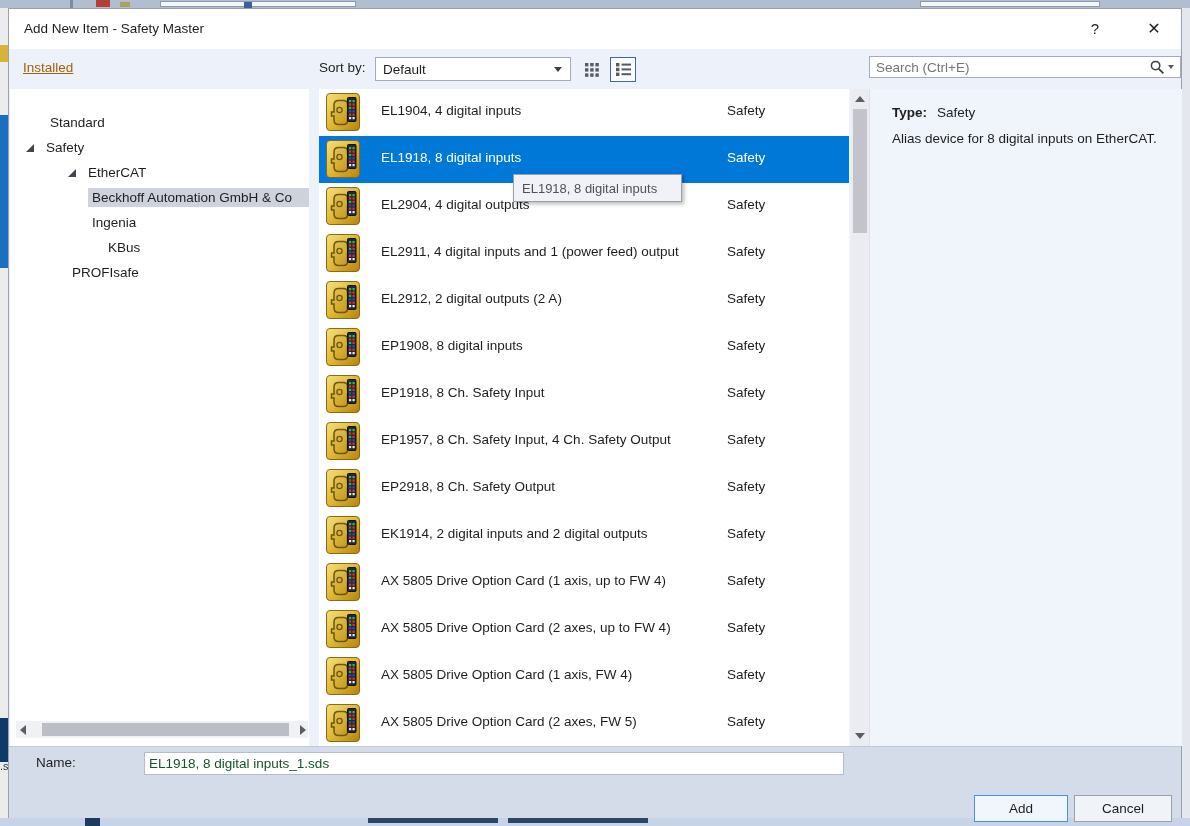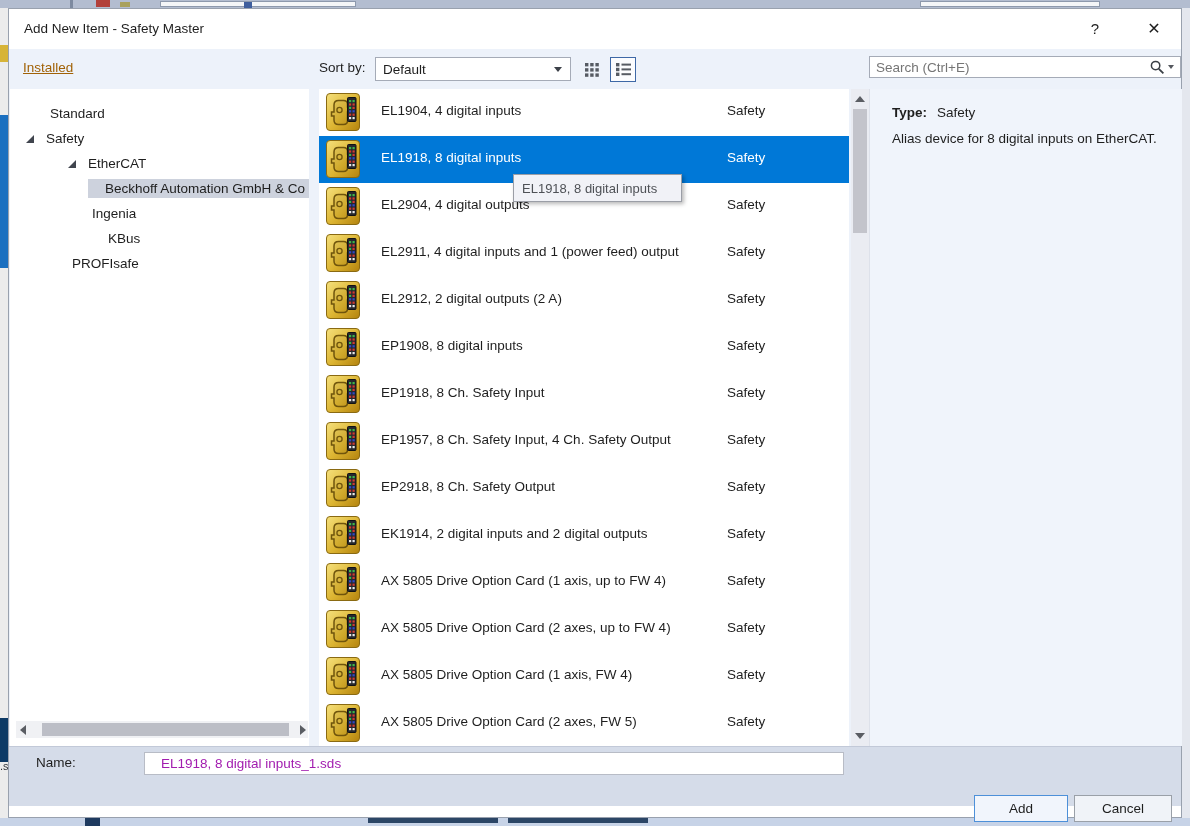--- a/index.html
+++ b/index.html
@@ -58,21 +58,21 @@
     border:none; outline:none; flex:1; padding:0 6px; font:inherit; color:#6a6d73;
     background:transparent; height:100%;
   }
   .search-icons { display:flex; align-items:center; gap:3px; padding-right:6px; }
   .search-dd-caret { width:0; height:0; border-left:3.5px solid transparent; border-right:3.5px solid transparent; border-top:4px solid #55585e; }
 
   .content { position:absolute; left:0; top:80px; width:100%; height:657px; background:#edf2fa; }
 
   
   .tree-panel { position:absolute; left:1px; top:0; width:299px; height:657px; background:#fff; overflow:hidden; }
-  .tree-inner { padding-top:12px;text-align:right; }
+  .tree-inner { padding-top:21px; }
   .tree-row { height:25px; display:flex; align-items:center; white-space:nowrap; }
   .expander { display:inline-block; width:0; height:0; border-bottom:8px solid #40454e; border-left:8px solid transparent; margin-right:8px; }
   .tree-label { padding:2px 4px; }
   .tree-label.sel { background:#cdd2dd; flex:1; overflow:hidden; }
   .tree-hscroll { position:absolute; left:6px; top:632px; width:292px; height:17px; background:#f0f1f4; }
   .tree-hscroll .thumb { position:absolute; left:26px; top:2px; width:247px; height:13px; background:#bcbec6; }
   .arr { position:absolute; width:0; height:0; top:4px; }
   .arr.left { left:4px; border-top:5px solid transparent; border-bottom:5px solid transparent; border-right:6px solid #5a5d63; }
   .arr.right { right:2px; border-top:5px solid transparent; border-bottom:5px solid transparent; border-left:6px solid #5a5d63; }
 
@@ -100,25 +100,25 @@
 
   
   .tooltip {
     position:absolute; left:504px; top:165px; width:169px; height:28px; z-index:6;
     background:#f1f2f7; border:1px solid #9b9ea6; color:#4e5156;
     display:flex; align-items:center; padding-left:8px; font-size:13px;
     box-shadow:2px 2px 4px rgba(0,0,0,0.28); white-space:nowrap;
   }
 
   
-  .footer { position:absolute; left:0; top:737px; width:100%; height:60px; background:#d5dce9; border-top:1px solid #c2c9d8; }
+  .footer { position:absolute; left:0; top:737px; width:100%; height:72px; background:#d5dce9; border-top:1px solid #c2c9d8; }
   .name-label { position:absolute; left:27px; top:8px; }
   .name-input {
     position:absolute; left:135px; top:5px; width:700px; height:23px;
-    border:1px solid #b8bcc6; background:#fff; font:inherit; color:#a21caf; padding:0 16px;
+    border:1px solid #b8bcc6; background:#fff; font:inherit; color:#14532d; padding:0 4px;
   }
   .btn { position:absolute; top:48px; height:27px; text-align:center; line-height:25px; font-size:13.5px; }
   .btn-add { left:965px; width:94px; background:#f1f5fc; border:1px solid #4d90d9; }
   .btn-cancel { left:1065px; width:98px; background:#f0f3f8; border:1px solid #9aa0a8; }
 </style>
 </head>
 <body>
 
 <svg width="0" height="0" style="position:absolute" aria-hidden="true">
   <defs>

